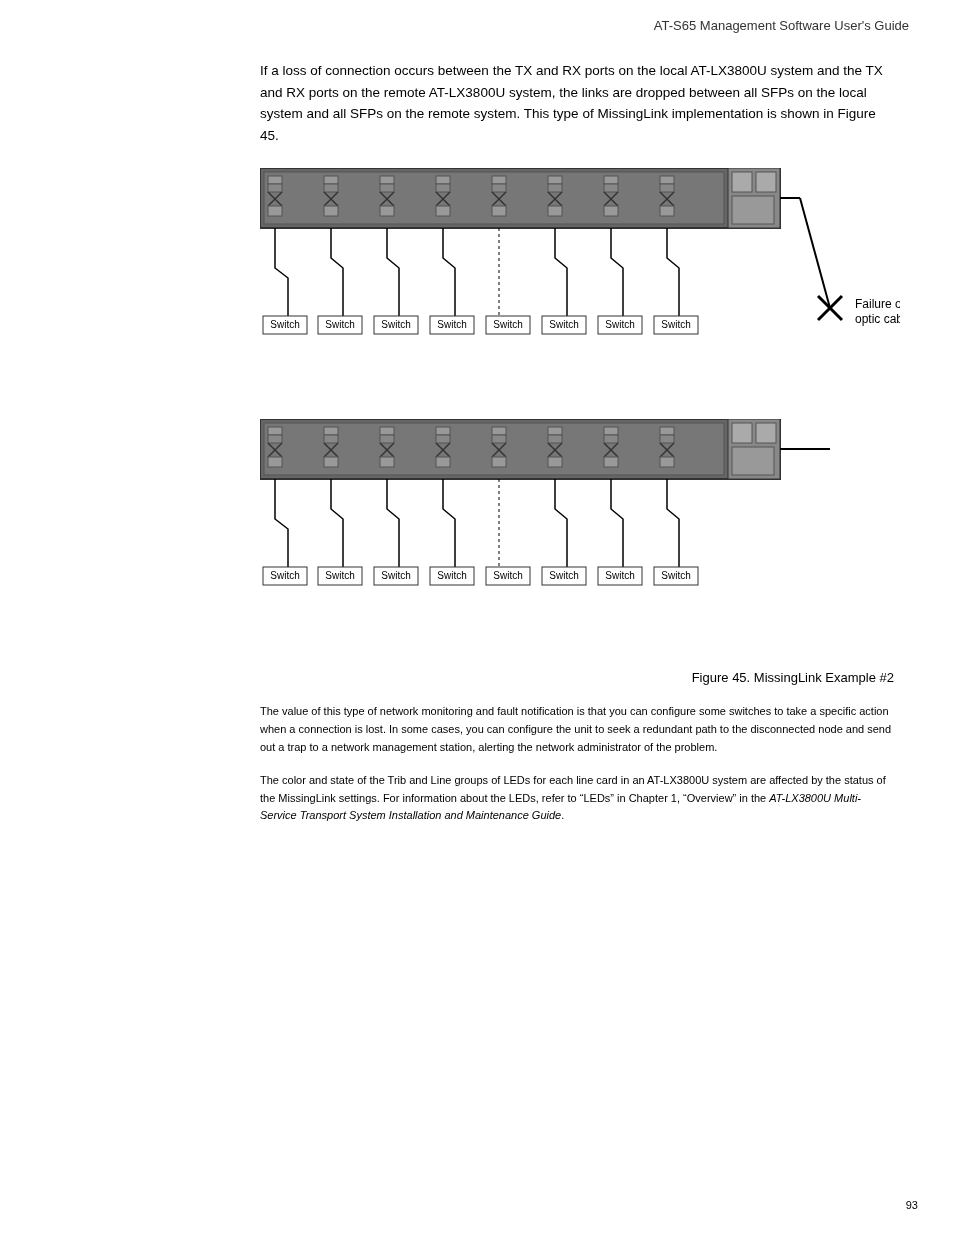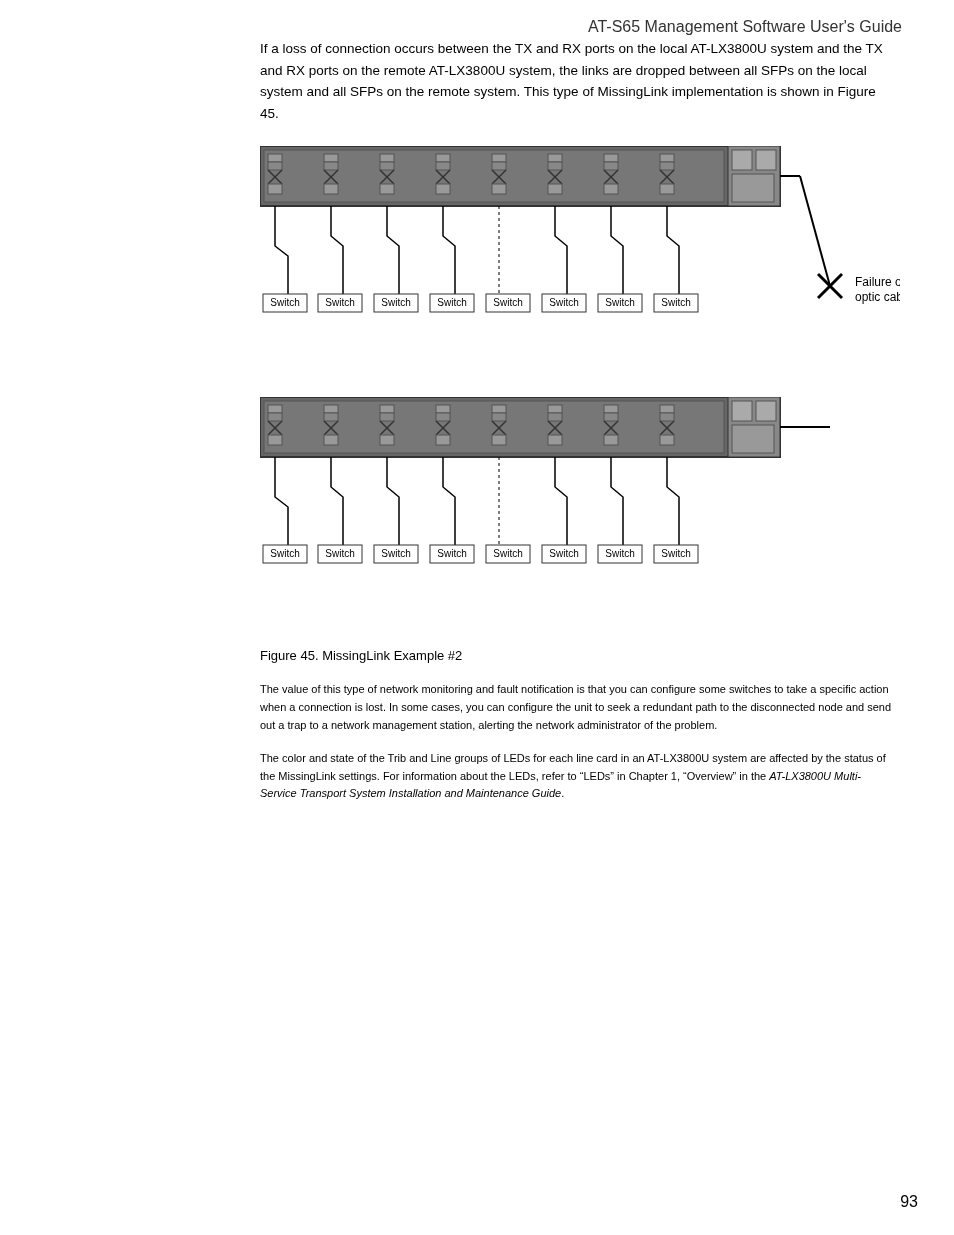--- a/index.html
+++ b/index.html
@@ -8,50 +8,50 @@
       min-height: 1235px;
       background: #fff;
       font-family: Arial, Helvetica, sans-serif;
       font-size: 14px;
       color: #000;
       position: relative;
     }
     .page-header {
       position: absolute;
       top: 18px;
-      right: 52px;
-      font-size: 16px;
+      right: 45px;
+      font-size: 13px;
       color: #333;
     }
     .page-number {
       position: absolute;
       bottom: 24px;
       right: 36px;
-      font-size: 16px;
+      font-size: 11px;
     }
     .content {
       margin-left: 260px;
       margin-right: 60px;
-      padding-top: 38px;
+      padding-top: 60px;
     }
     .intro-text {
       font-size: 13.5px;
       line-height: 1.6;
       margin-bottom: 22px;
     }
     .diagram-section {
       margin-bottom: 18px;
     }
     .diagram-label {
       font-weight: bold;
       font-size: 14px;
       margin-bottom: 8px;
     }
     .figure-caption {
-      text-align: left;
+      text-align: right;
       font-size: 13px;
       margin: 12px 0 18px 0;
     }
     .body-text {
       font-size: 11px;
       line-height: 1.6;
       margin-bottom: 16px;
     }
     .italic { font-style: italic; }
 

